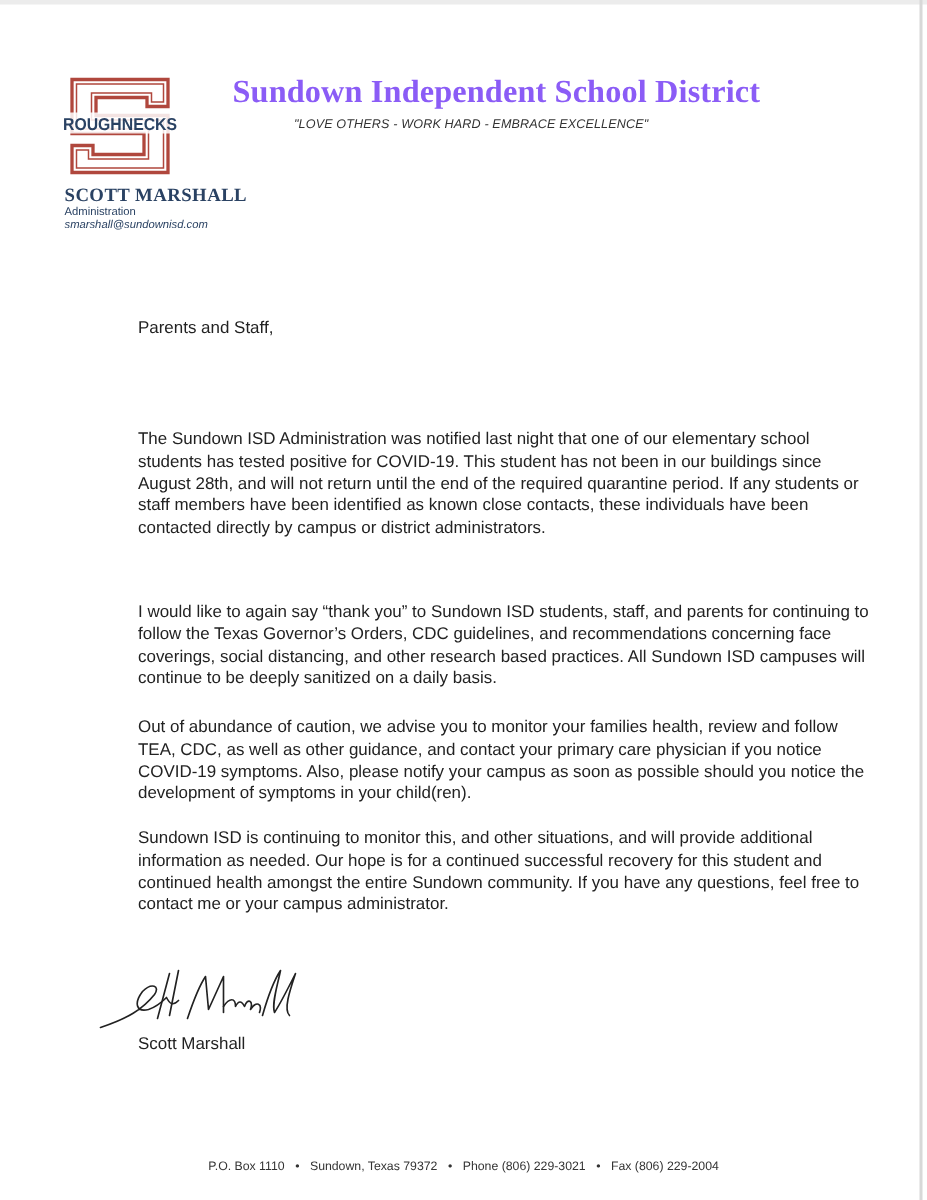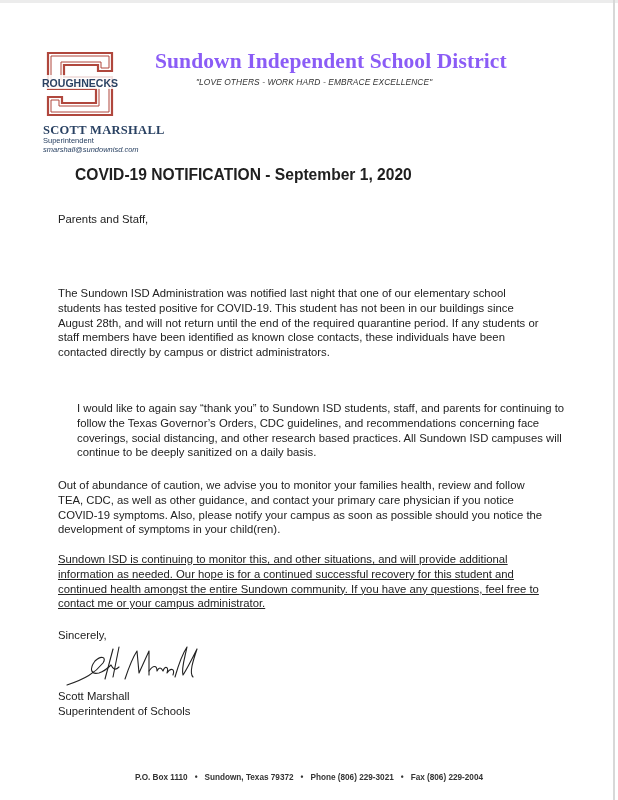--- a/index.html
+++ b/index.html
@@ -11,34 +11,34 @@
   .logo { position: absolute; left: 40px; top: 51px; width: 80px; height: 66px; }
   .district-name { position: absolute; left: 143px; top: 49px; font-family: "Liberation Serif", serif; font-weight: bold; font-size: 21.5px; color: #8b5cf6; letter-spacing: 0.1px; white-space: nowrap; margin-left: 12px; }
   .motto { position: absolute; left: 196px; top: 77px; font-family: "Liberation Sans", sans-serif; font-style: italic; font-size: 8.4px; color: #333; letter-spacing: 0.1px; white-space: nowrap; }
 
   .sender-name { position: absolute; left: 43px; top: 123px; font-family: "Liberation Serif", serif; font-weight: bold; font-size: 12.5px; color: #2a4263; letter-spacing: 0.3px; white-space: nowrap; }
   .sender-title { position: absolute; left: 43px; top: 136px; font-size: 7.5px; color: #2a4263; white-space: nowrap; }
   .sender-email { position: absolute; left: 43px; top: 145px; font-size: 7.5px; color: #2a4263; white-space: nowrap; font-style: italic; }
 
   .notice-title { position: absolute; left: 75px; top: 166px; font-weight: bold; font-size: 15.6px; color: #202020; white-space: nowrap; }
 
-  .body-text { position: absolute; left: 58px; width: 490px; font-size: 11.3px; line-height: 14.8px; color: #222; }
+  .body-text { position: absolute; left: 92px; width: 490px; font-size: 11.3px; line-height: 14.8px; color: #222; }
   .greeting { top: 212px; }
   .p1 { top: 248px; margin-top: 38px; }
   .p2 { top: 339px; }
-  .p3 { top: 401px; margin-left: 19px; }
+  .p3 { top: 401px; }
   .p4 { top: 478px; }
-  .p5 { top: 552px; text-decoration: underline; }
+  .p5 { top: 552px; }
   .closing { top: 628px; }
   .sig-name { top: 689px; }
   .sig-title { top: 704px; }
 
   .signature { position: absolute; left: 65px; top: 643px; width: 140px; height: 45px; }
 
-  .footer { position: absolute; left: 0; width: 618px; top: 773px; text-align: center; font-size: 8.2px; color: #333; white-space: nowrap; font-weight: bold; }
+  .footer { position: absolute; left: 0; width: 618px; top: 773px; text-align: center; font-size: 8.2px; color: #333; white-space: nowrap; }
   .footer span.dot { padding: 0 7px; }
 </style>
 </head>
 <body>
 
 <div class="page">
   <div class="edge-top"></div>
   <div class="edge-right"></div>
 
   <svg class="logo" viewBox="0 0 80 66">
@@ -49,43 +49,40 @@
       <path d="M11 5 H69 V17 H61 V11 H21 V29 H69 V61 H11 V49 H19 V55 H59 V35 H11 Z"></path>
     </g>
     <rect x="0" y="24" width="80" height="14" fill="#ffffff" opacity="0.85"></rect>
     <text x="40" y="35.5" text-anchor="middle" font-family="Liberation Sans, sans-serif" font-weight="bold" font-size="11.5" fill="#2a4263" textLength="76" lengthAdjust="spacingAndGlyphs">ROUGHNECKS</text>
   </svg>
 
   <div class="district-name">Sundown Independent School District</div>
   <div class="motto">"LOVE OTHERS - WORK HARD - EMBRACE EXCELLENCE"</div>
 
   <div class="sender-name">SCOTT MARSHALL</div>
-  <div class="sender-title">Superintendent</div>
+  <div class="sender-title">Administration</div>
   <div class="sender-email">smarshall@sundownisd.com</div>
 
-  <div class="notice-title">COVID-19 NOTIFICATION - September 1, 2020</div>
 
   <div class="body-text greeting">Parents and Staff,</div>
   <div class="body-text p1">The Sundown ISD Administration was notified last night that one of our elementary school students has tested positive for COVID-19.  This student has not been in our buildings since August 28th, and will not return until the end of the required quarantine period.  If any students or staff members have been identified as known close contacts, these individuals have been contacted directly by campus or district administrators.</div>
   <div class="body-text p3">I would like to again say “thank you” to Sundown ISD students, staff, and parents for continuing to follow the Texas Governor’s Orders, CDC guidelines, and recommendations concerning face coverings, social distancing, and other research based practices.  All Sundown ISD campuses will continue to be deeply sanitized on a daily basis.</div>
   <div class="body-text p4">Out of abundance of caution, we advise you to monitor your families health, review and follow TEA, CDC, as well as other guidance, and contact your primary care physician if you notice COVID-19 symptoms.  Also, please notify your campus as soon as possible should you notice the development of symptoms in your child(ren).</div>
   <div class="body-text p5">Sundown ISD is continuing to monitor this, and other situations, and will provide additional information as needed.  Our hope is for a continued successful recovery for this student and continued health amongst the entire Sundown community.  If you have any questions, feel free to contact me or your campus administrator.</div>
 
-  <div class="body-text closing">Sincerely,</div>
 
   <svg class="signature" viewBox="0 0 140 45">
     <g fill="none" stroke="#222" stroke-width="1.1" stroke-linecap="round" stroke-linejoin="round">
       <path d="M2 42 C20 36, 30 30, 38 20 C42 14, 36 12, 30 18 C24 26, 26 32, 34 30 C40 28, 44 24, 46 22 C48 26, 50 28, 54 24"></path>
       <path d="M48 6 L40 36"></path>
       <path d="M54 4 L48 34"></path>
       <path d="M60 36 C64 24, 68 14, 72 8 L74 30 L84 8 L84 32"></path>
       <path d="M84 28 C88 22, 92 22, 92 28 C94 24, 96 24, 98 28 C100 22, 104 24, 102 30 C106 24, 110 26, 108 32"></path>
       <path d="M110 34 C114 20, 118 10, 122 4 C120 14, 116 26, 118 32 C122 26, 126 18, 132 6 C128 18, 124 30, 128 34"></path>
     </g>
   </svg>
 
   <div class="body-text sig-name">Scott Marshall</div>
-  <div class="body-text sig-title">Superintendent of Schools</div>
 
   <div class="footer">
     <span>P.O. Box 1110</span><span class="dot">•</span><span>Sundown, Texas 79372</span><span class="dot">•</span><span>Phone (806) 229-3021</span><span class="dot">•</span><span>Fax (806) 229-2004</span>
   </div>
 </div>
 
 </body></html>

